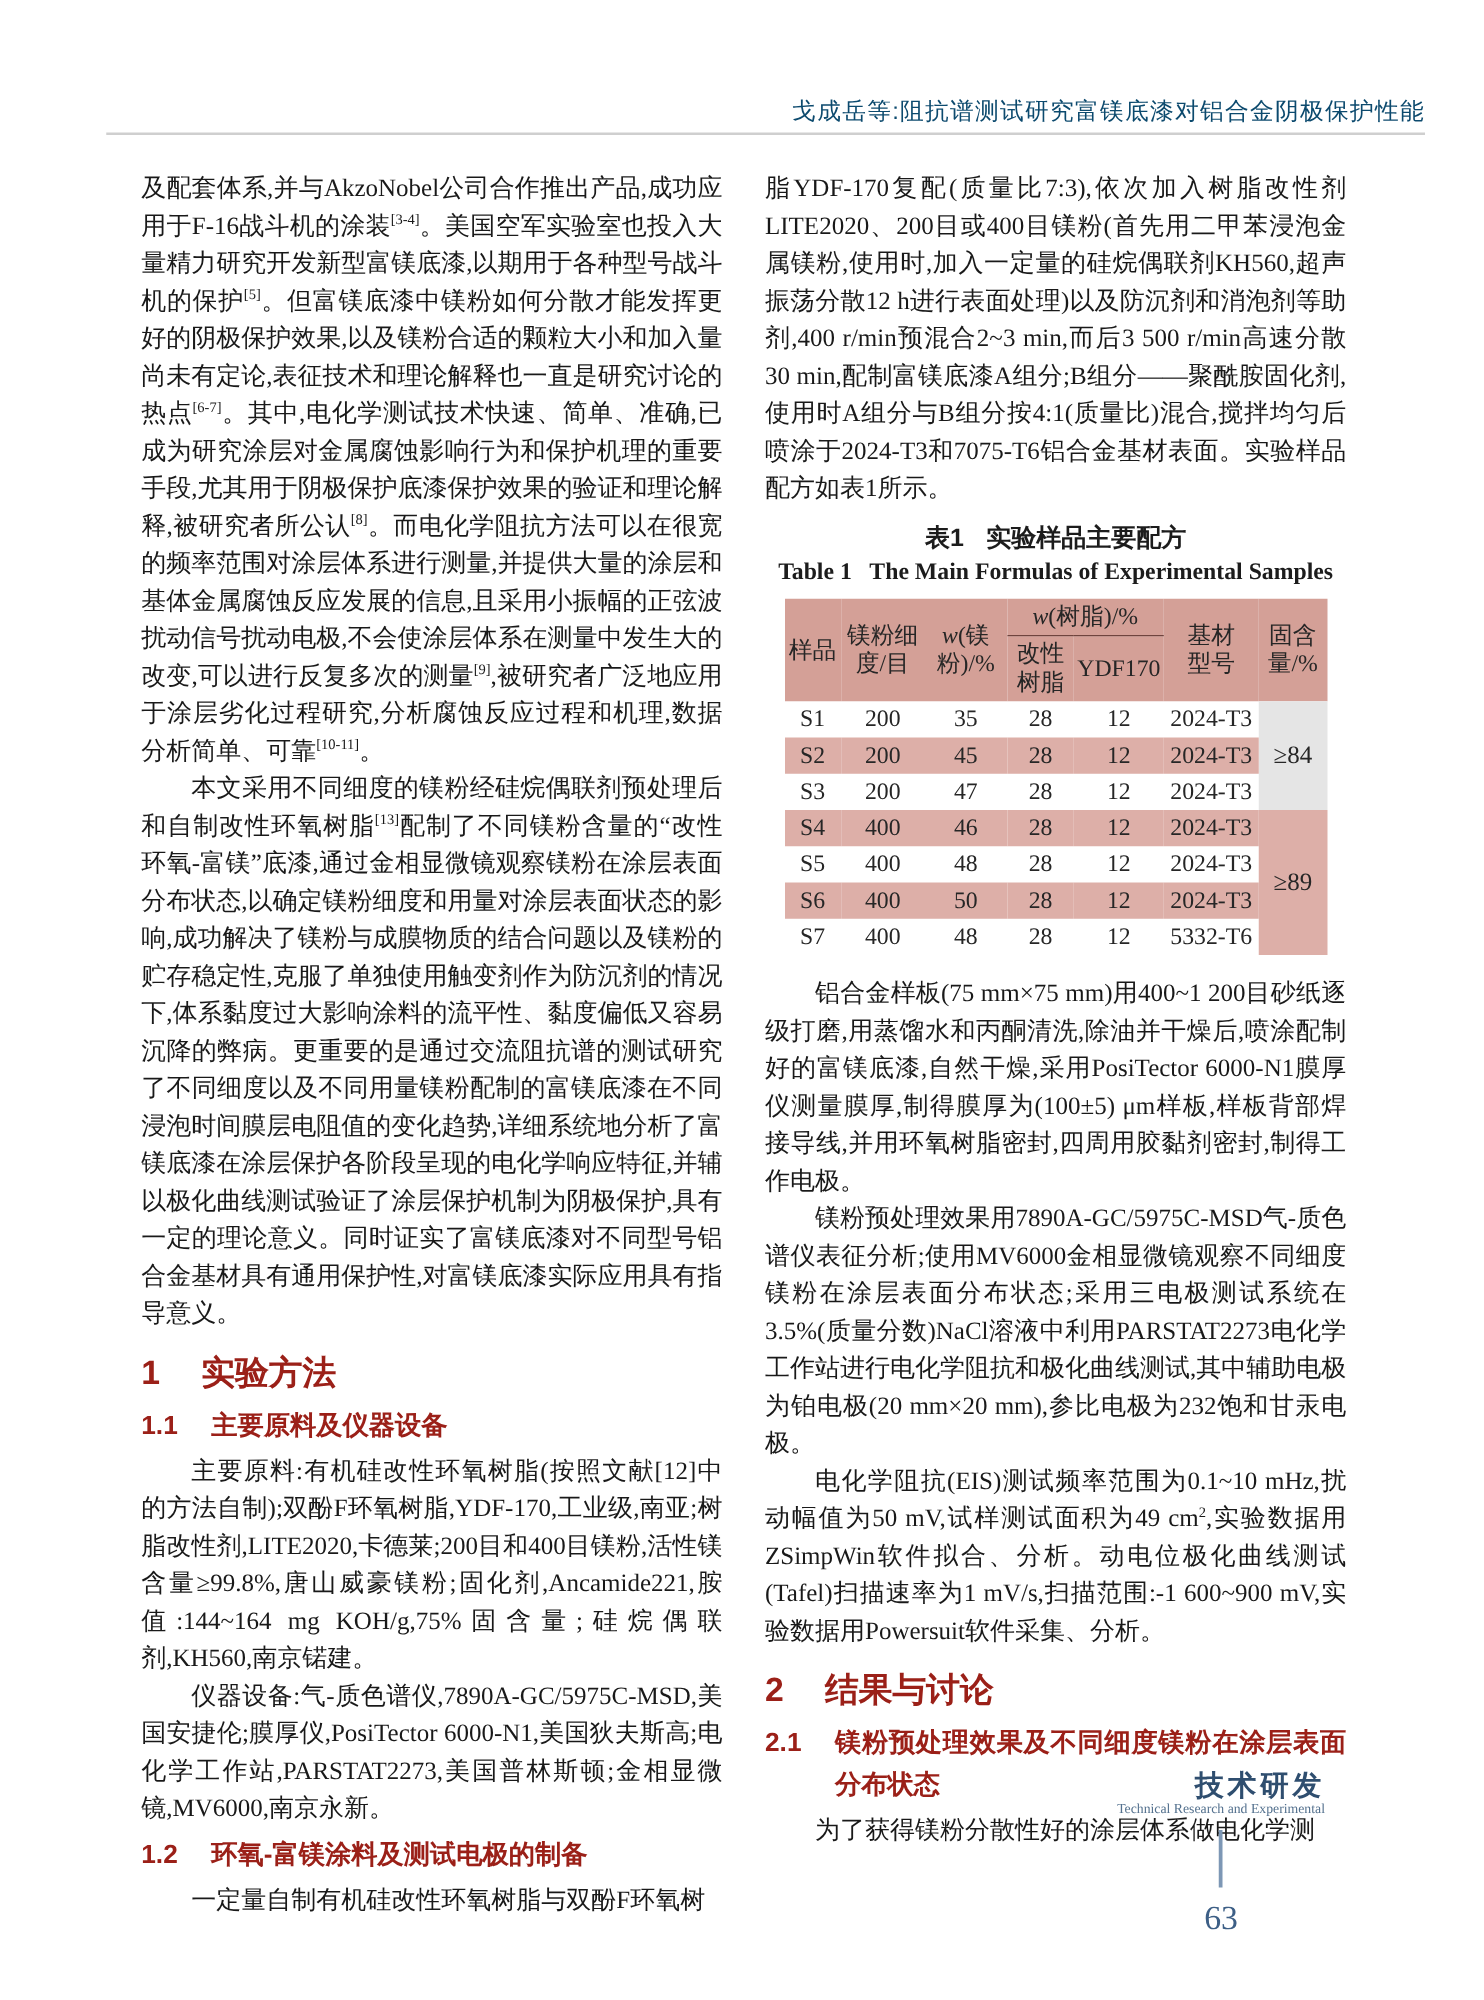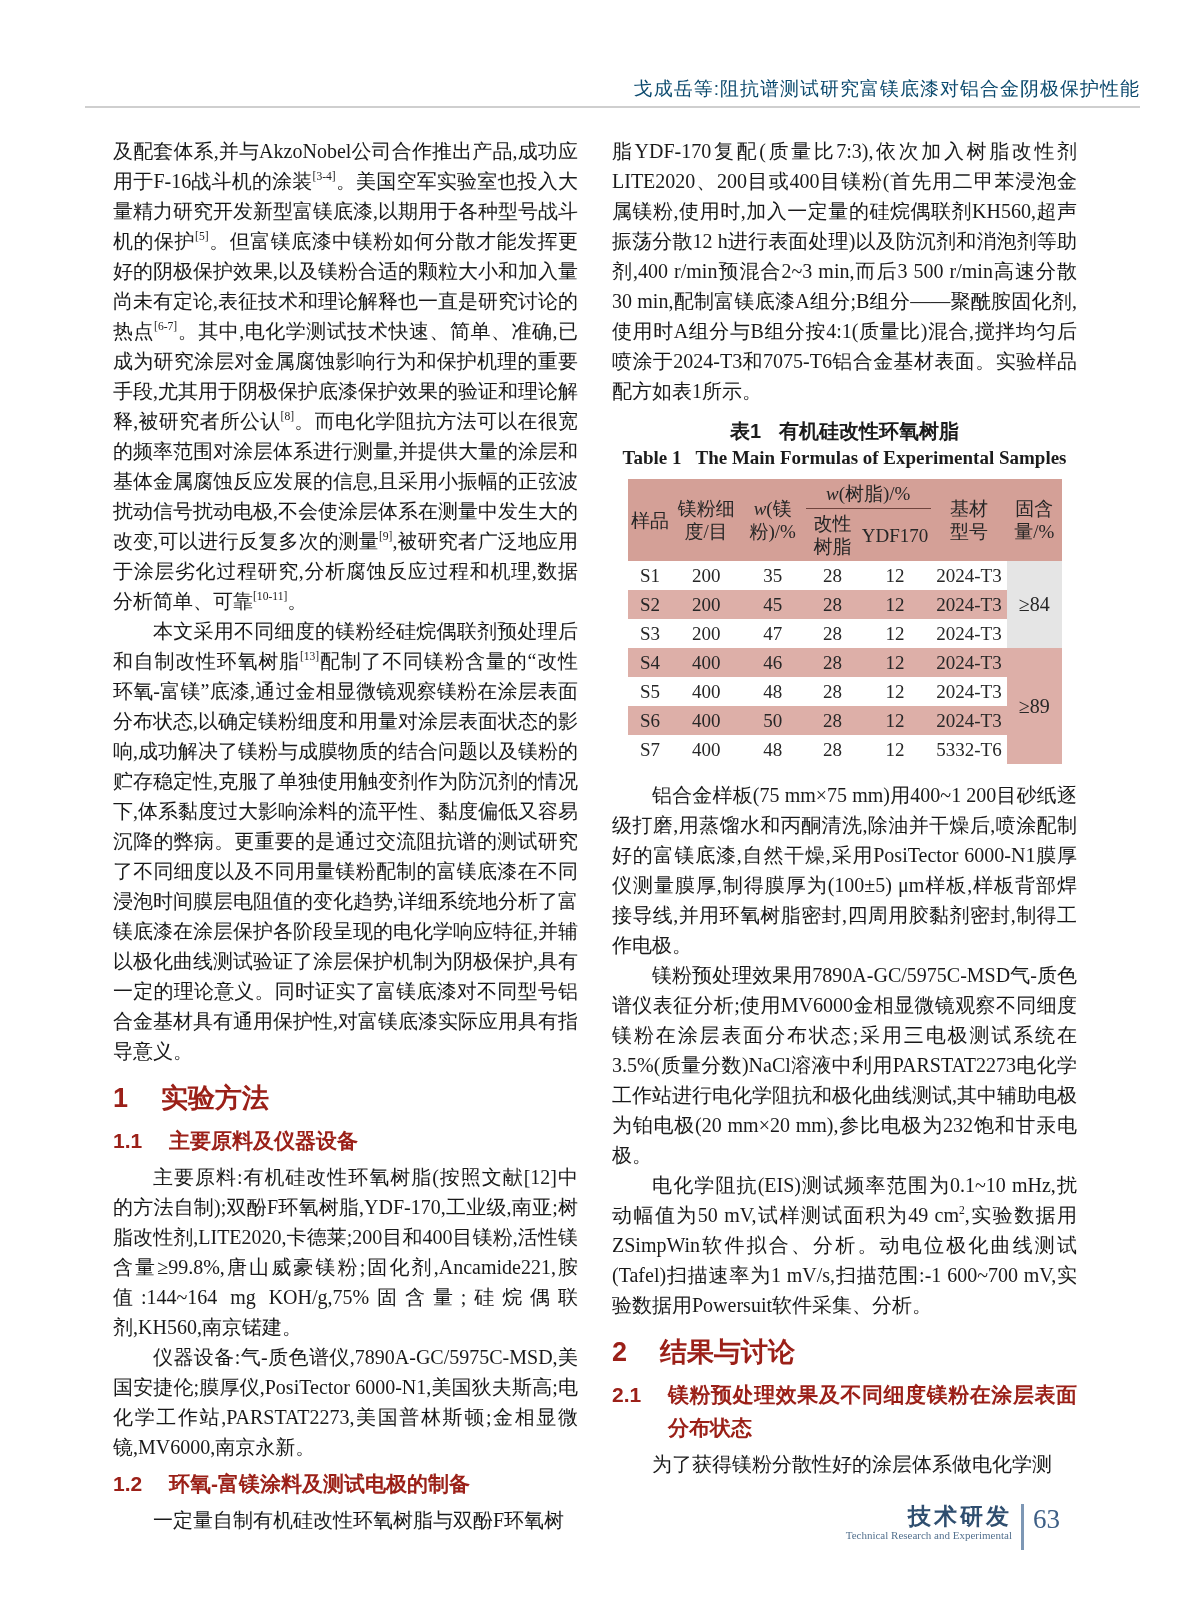--- a/index.html
+++ b/index.html
@@ -73,21 +73,21 @@
   }
   .pre{white-space:pre-line;}
   .group{border-bottom:1px solid #6f443e;}
   tr.alt td.c{background:#ddafa8;}
   td.merge{font-size:20px;}
   td.merge.white{background:#e5e5e5;}
   td.merge.pink{background:#ddafa8;}
   
   .footer{
     position:absolute;right:127px;bottom:50px;
-    display:flex;align-items:flex-start;gap:9px;
+    display:flex;align-items:center;gap:9px;flex-direction:column;
   }
   .footer-left{text-align:right;}
   .f-cn{
     font-family:"Liberation Sans","DejaVu Sans",sans-serif;
     font-weight:bold;font-size:23px;letter-spacing:3px;color:#2f4e6f;line-height:24px;
   }
   .f-en{font-size:11px;color:#54718e;line-height:15px;}
   .f-bar{width:3px;height:46px;background:#7d97b5;}
   .f-num{font-size:27px;color:#3d5f86;}
 </style>
@@ -122,21 +122,21 @@
         <span class="htitle">环氧-富镁涂料及测试电极的制备</span>
       </div>
       <p class="indent">一定量自制有机硅改性环氧树脂与双酚F环氧树</p>
     </div>
 
     <div class="col">
       <p>脂YDF-170复配(质量比7:3),依次加入树脂改性剂LITE2020、200目或400目镁粉(首先用二甲苯浸泡金属镁粉,使用时,加入一定量的硅烷偶联剂KH560,超声振荡分散12 h进行表面处理)以及防沉剂和消泡剂等助剂,400 r/min预混合2~3 min,而后3 500 r/min高速分散30 min,配制富镁底漆A组分;B组分——聚酰胺固化剂,使用时A组分与B组分按4:1(质量比)混合,搅拌均匀后喷涂于2024-T3和7075-T6铝合金基材表面。实验样品配方如表1所示。</p>
 
       <div class="table-block">
         <div class="tbl-title-cn">
-          <span class="tlabel">表1</span><span>有机硅改性环氧树脂</span>
+          <span class="tlabel">表1</span><span>实验样品主要配方</span>
         </div>
         <div class="tbl-title-en">
           <span class="tlabel">Table 1</span><span>The Main Formulas of Experimental Samples</span>
         </div>
 
         <table class="formulas">
           <colgroup>
             <col style="width:48px">
               <col style="width:72px">
               <col style="width:68px">
@@ -222,21 +222,21 @@
               <td class="c">28</td>
               <td class="c">12</td>
               <td class="c">5332-T6</td>
             </tr>
           </tbody>
         </table>
       </div>
 
       <p class="indent">铝合金样板(75 mm×75 mm)用400~1 200目砂纸逐级打磨,用蒸馏水和丙酮清洗,除油并干燥后,喷涂配制好的富镁底漆,自然干燥,采用PosiTector 6000-N1膜厚仪测量膜厚,制得膜厚为(100±5) μm样板,样板背部焊接导线,并用环氧树脂密封,四周用胶黏剂密封,制得工作电极。</p>
       <p class="indent">镁粉预处理效果用7890A-GC/5975C-MSD气-质色谱仪表征分析;使用MV6000金相显微镜观察不同细度镁粉在涂层表面分布状态;采用三电极测试系统在3.5%(质量分数)NaCl溶液中利用PARSTAT2273电化学工作站进行电化学阻抗和极化曲线测试,其中辅助电极为铂电极(20 mm×20 mm),参比电极为232饱和甘汞电极。</p>
-      <p class="indent"><span>电化学阻抗(EIS)测试频率范围为0.1~10 mHz,扰动幅值为50 mV,试样测试面积为49 cm</span><sup>2</sup><span>,实验数据用ZSimpWin软件拟合、分析。动电位极化曲线测试(Tafel)扫描速率为1 mV/s,扫描范围:-1 600~700 mV,实验数据用Powersuit软件采集、分析。</span></p>
+      <p class="indent"><span>电化学阻抗(EIS)测试频率范围为0.1~10 mHz,扰动幅值为50 mV,试样测试面积为49 cm</span><sup>2</sup><span>,实验数据用ZSimpWin软件拟合、分析。动电位极化曲线测试(Tafel)扫描速率为1 mV/s,扫描范围:-1 600~900 mV,实验数据用Powersuit软件采集、分析。</span></p>
 
       <div class="h1">
         <span class="hnum">2</span>
         <span class="htitle">结果与讨论</span>
       </div>
       <div class="h2">
         <span class="hnum">2.1</span>
         <span class="htitle">镁粉预处理效果及不同细度镁粉在涂层表面分布状态</span>
       </div>
       <p class="indent">为了获得镁粉分散性好的涂层体系做电化学测</p>

